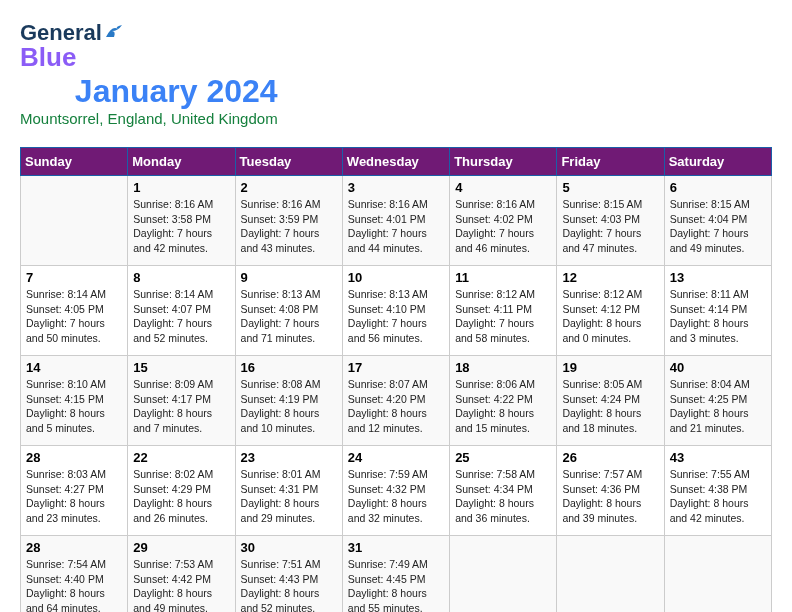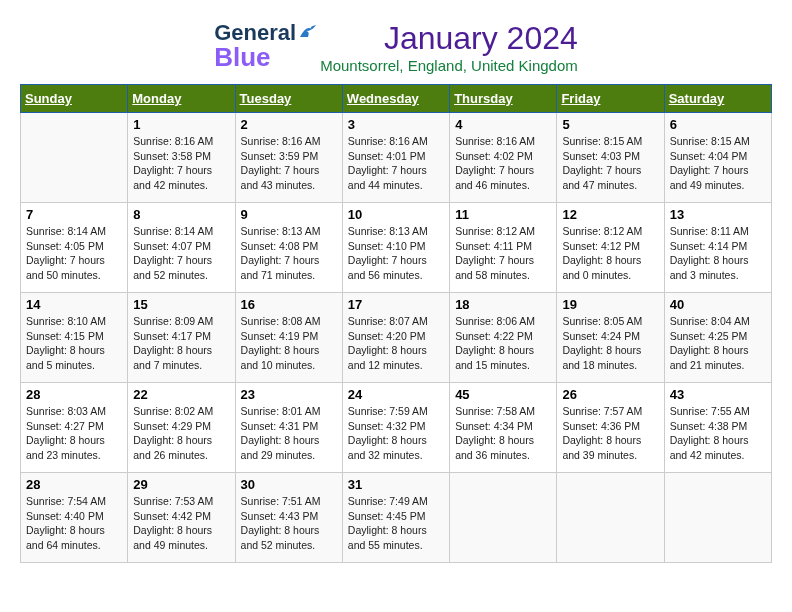--- a/index.html
+++ b/index.html
@@ -7,34 +7,35 @@
       font-family: Arial, sans-serif;
       background: #fff;
       width: 792px;
       min-height: 612px;
       padding: 20px;
     }
     .header {
       display: flex;
       justify-content: center;
       align-items: flex-start;
-      margin-bottom: 10px;
+      margin-bottom: 20px;
+      flex-direction: column;
     }
     .logo {
       display: flex;
       flex-direction: column;
       align-items: flex-start;
     }
     .title-block {
       text-align: right;
     }
     .month-title {
       font-size: 32px;
-      font-weight: normal;
-      color: #4c1d95;
+      font-weight: bold;
+      color: #3b82f6;
     }
     .subtitle {
       font-size: 15px;
       color: #15803d;
     }
     table {
       width: 100%;
       border-collapse: collapse;
       font-size: 11px;
     }
@@ -66,21 +67,21 @@
     }
     .empty-cell {
       background: #fff;
     }
     tr:nth-child(odd) td {
       background: #f9f9f9;
     }
     tr:nth-child(even) td {
       background: #ffffff;
     }
-    thead tr th { background: #4d7c0f; text-decoration: underline; }
+    thead tr th { background: #701a75; }
   </style>
 </head>
 <body>
 
 <div class="header">
   <div class="logo">
     <div style="display:flex;align-items:center;">
       <span style="font-size:22px;font-weight:bold;color:#1a3a5c;">General</span>
       <svg width="22" height="16" viewBox="0 0 22 16" style="margin-left:2px;margin-top:-4px;">
         <path d="M2 14 Q8 2 14 6 Q10 4 18 2 Q14 8 8 8 Q12 8 10 14" fill="#2979c6"></path>
@@ -325,21 +326,21 @@
         <td>
           <div class="day-num">24</div>
           <div class="day-info">
             <div>Sunrise: 7:59 AM</div>
             <div>Sunset: 4:32 PM</div>
             <div>Daylight: 8 hours</div>
             <div>and 32 minutes.</div>
           </div>
         </td>
         <td>
-          <div class="day-num">45</div>
+          <div class="day-num">25</div>
           <div class="day-info">
             <div>Sunrise: 7:58 AM</div>
             <div>Sunset: 4:34 PM</div>
             <div>Daylight: 8 hours</div>
             <div>and 36 minutes.</div>
           </div>
         </td>
         <td>
           <div class="day-num">26</div>
           <div class="day-info">

